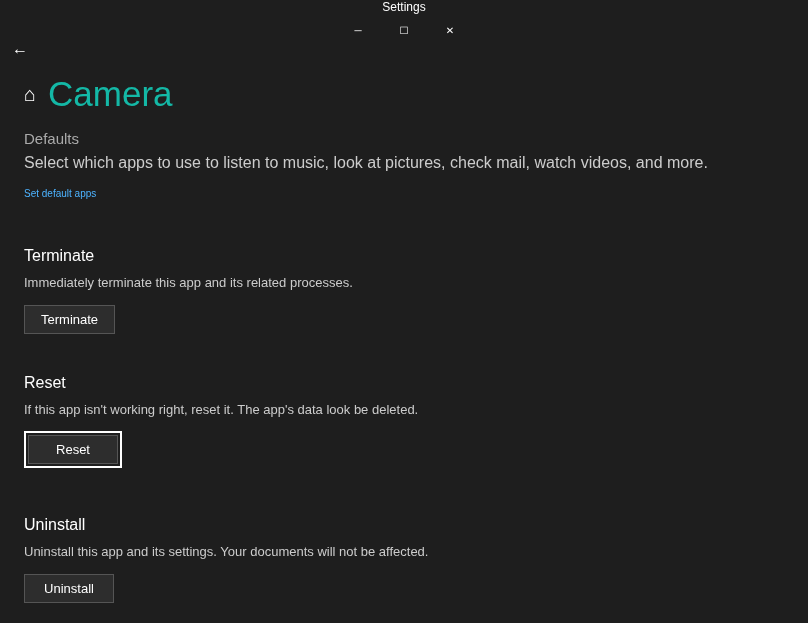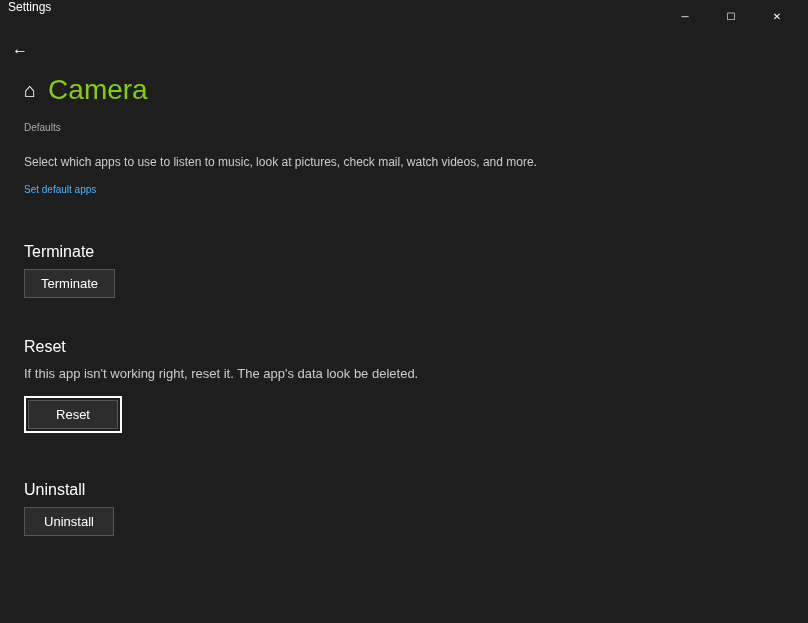--- a/index.html
+++ b/index.html
@@ -14,25 +14,26 @@
       background-color: #1e1e1e;
       color: #ffffff;
       font-family: 'Segoe UI', sans-serif;
       overflow: hidden;
       position: relative;
     }
 
     
     .title-bar {
       display: flex;
-      align-items: flex-start;
+      align-items: center;
       justify-content: space-between;
       height: 32px;
       padding: 0 8px;
       background-color: #1e1e1e;
+      flex-direction: column;
     }
 
     .title-bar-left {
       display: flex;
       align-items: center;
       gap: 8px;
     }
 
     .title-bar-controls {
       display: flex;
@@ -76,38 +77,38 @@
       padding: 8px 24px 16px 24px;
       gap: 12px;
     }
 
     .home-icon-wrap {
       font-size: 20px;
       color: #ffffff;
     }
 
     .page-title {
-      font-size: 28px;
+      font-size: 35px;
       font-weight: 300;
-      color: #84cc16;
+      color: #14b8a6;
     }
 
     
     .content {
       padding: 0 24px;
     }
 
     .section-subtitle {
-      font-size: 10px;
+      font-size: 15px;
       color: #aaaaaa;
-      margin-bottom: 20px;
+      margin-bottom: 4px;
     }
 
     .section-description {
-      font-size: 12px;
+      font-size: 16px;
       color: #cccccc;
       line-height: 1.5;
       margin-bottom: 8px;
     }
 
     .link-text {
       font-size: 10px;
       color: #4db3ff;
       cursor: pointer;
       text-decoration: none;
@@ -181,33 +182,35 @@
 <div class="content">
 
   <div class="section">
     <p class="section-subtitle">Defaults</p>
     <p class="section-description">Select which apps to use to listen to music, look at pictures, check mail, watch videos, and more.</p>
     <a class="link-text">Set default apps</a>
   </div>
 
   <div class="section">
     <h2 class="section-heading">Terminate</h2>
+    <p class="section-text">Immediately terminate this app and its related processes.</p>
     <button class="action-btn">Terminate</button>
   </div>
 
   <div class="spacer"></div>
 
   <div class="section">
     <h2 class="section-heading">Reset</h2>
     <p class="section-text">If this app isn't working right, reset it. The app's data look be deleted.</p>
     <div class="reset-btn-wrap">
       <button class="action-btn">Reset</button>
     </div>
   </div>
 
   <div class="spacer"></div>
 
   <div class="section">
     <h2 class="section-heading">Uninstall</h2>
+    <p class="section-text">Uninstall this app and its settings. Your documents will not be affected.</p>
     <button class="action-btn">Uninstall</button>
   </div>
 
 </div>
 
 </body></html>

